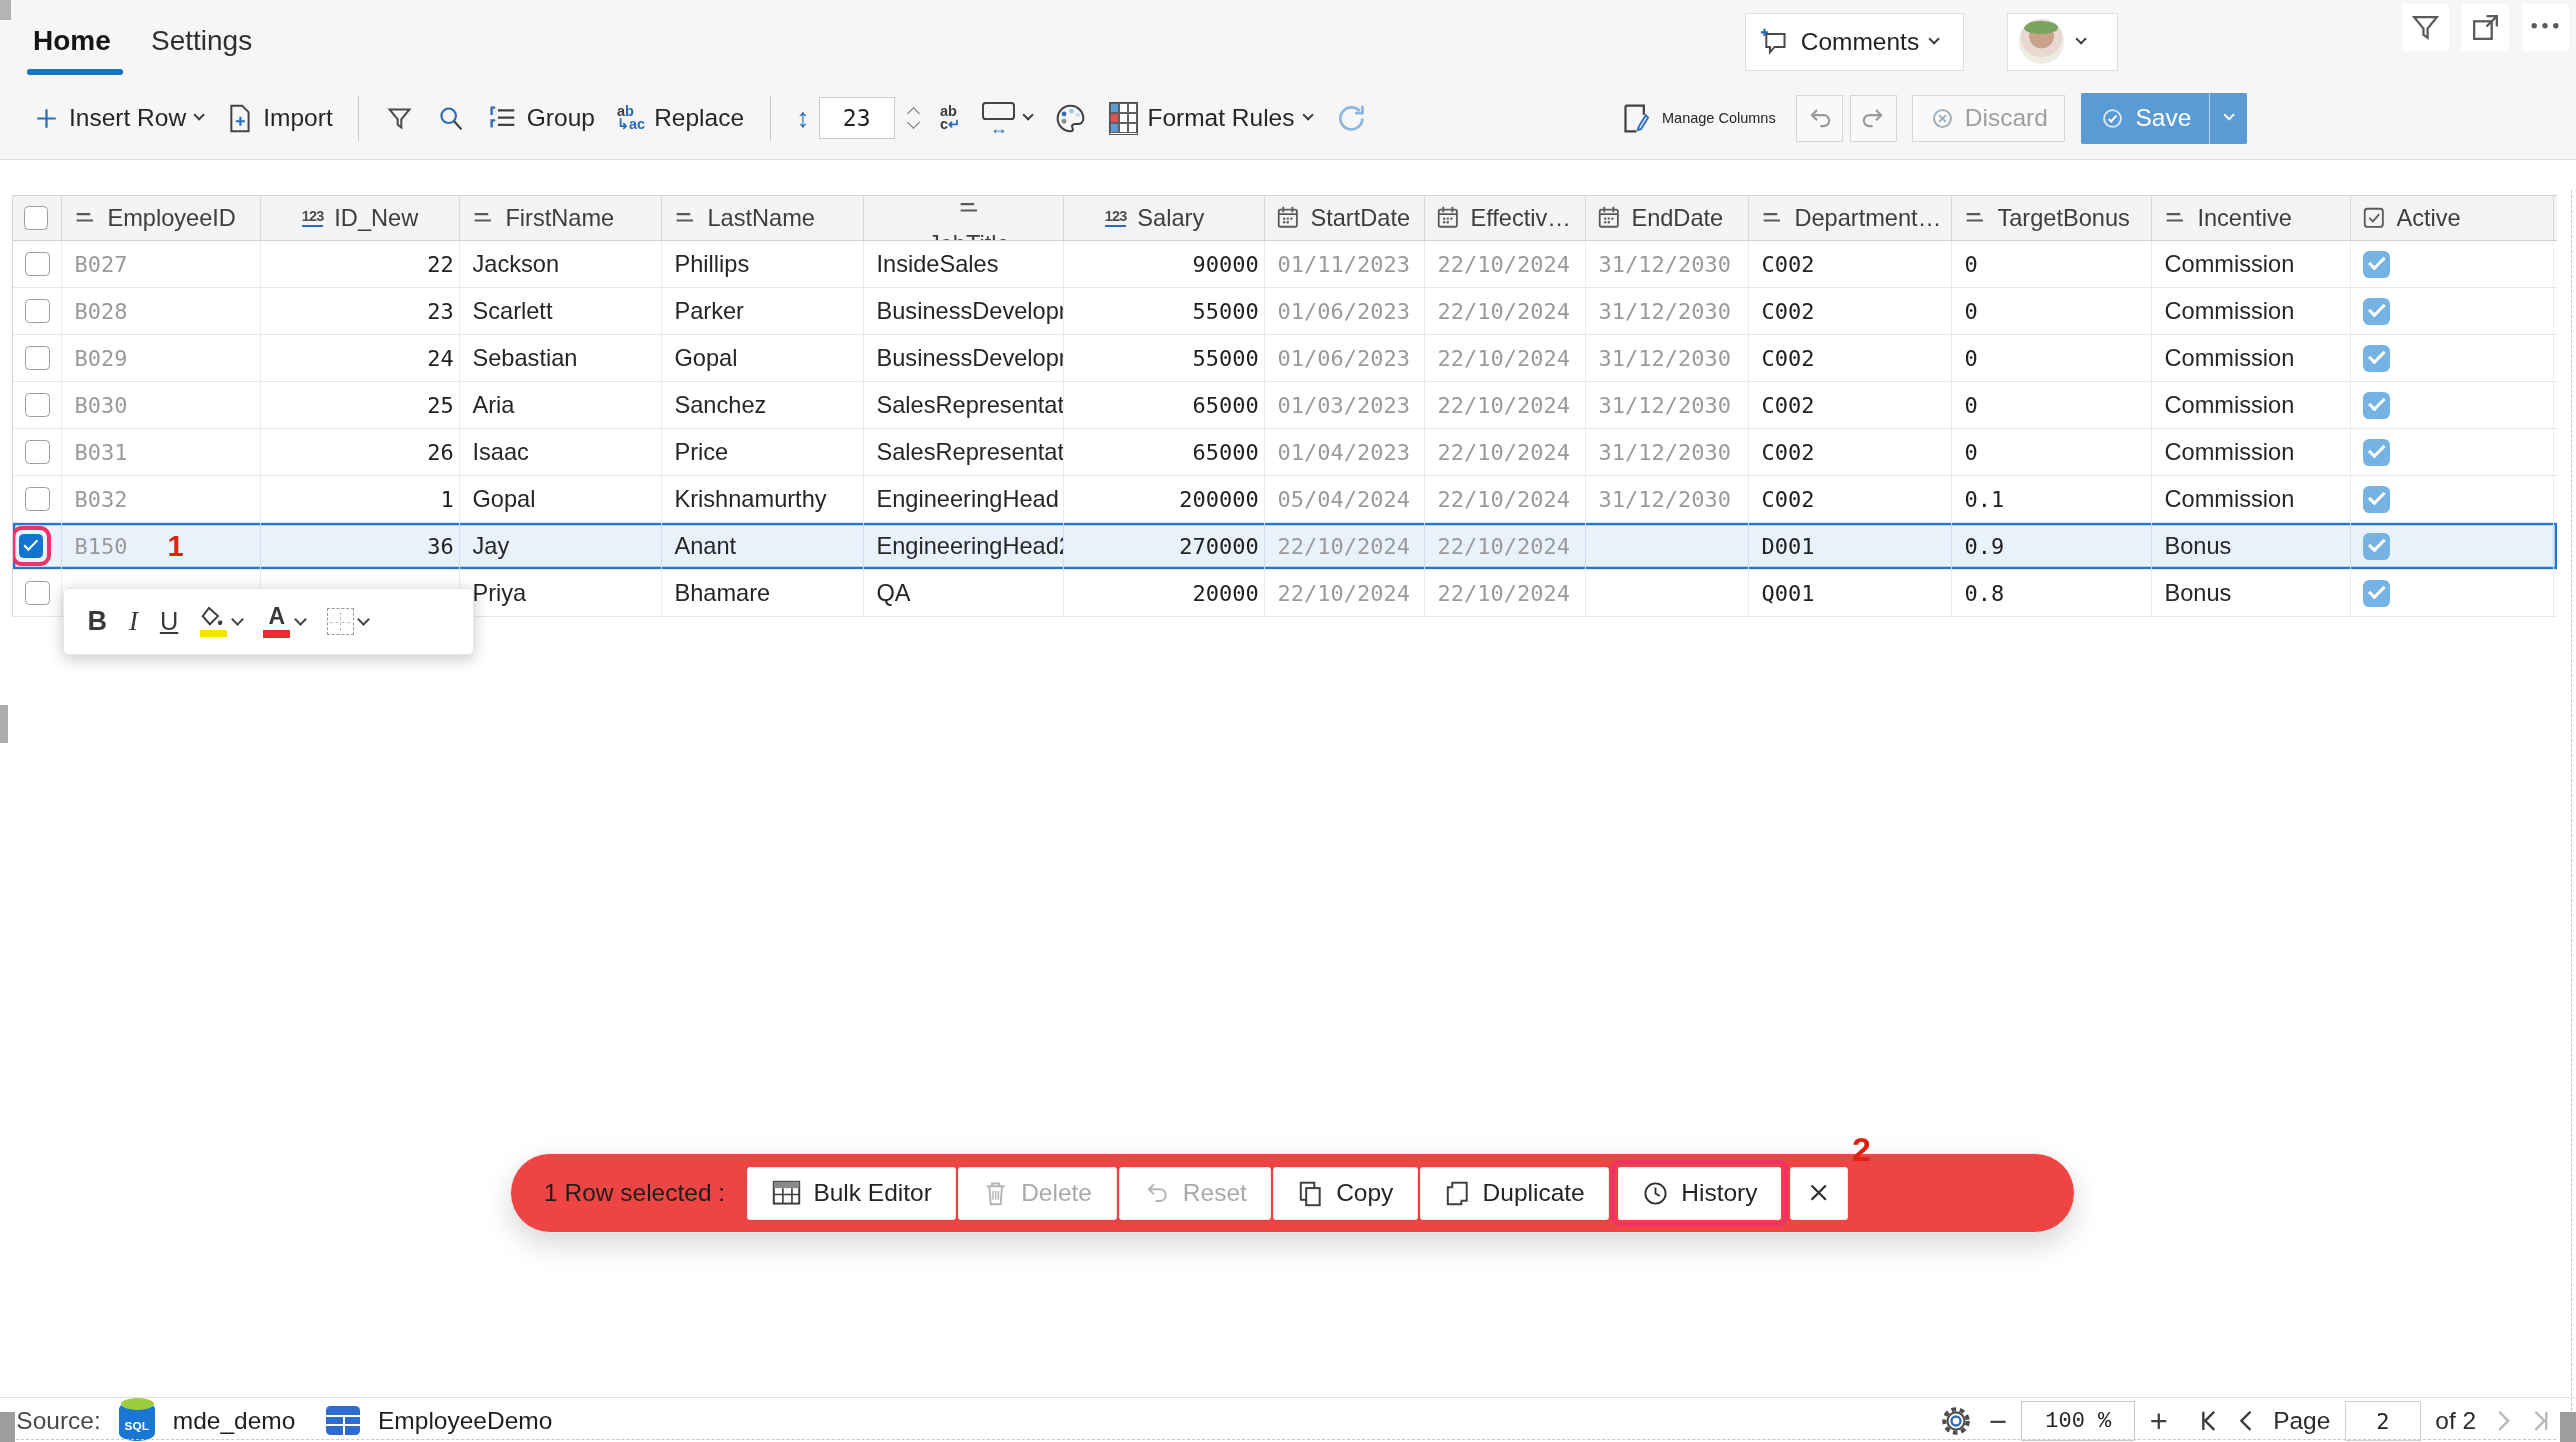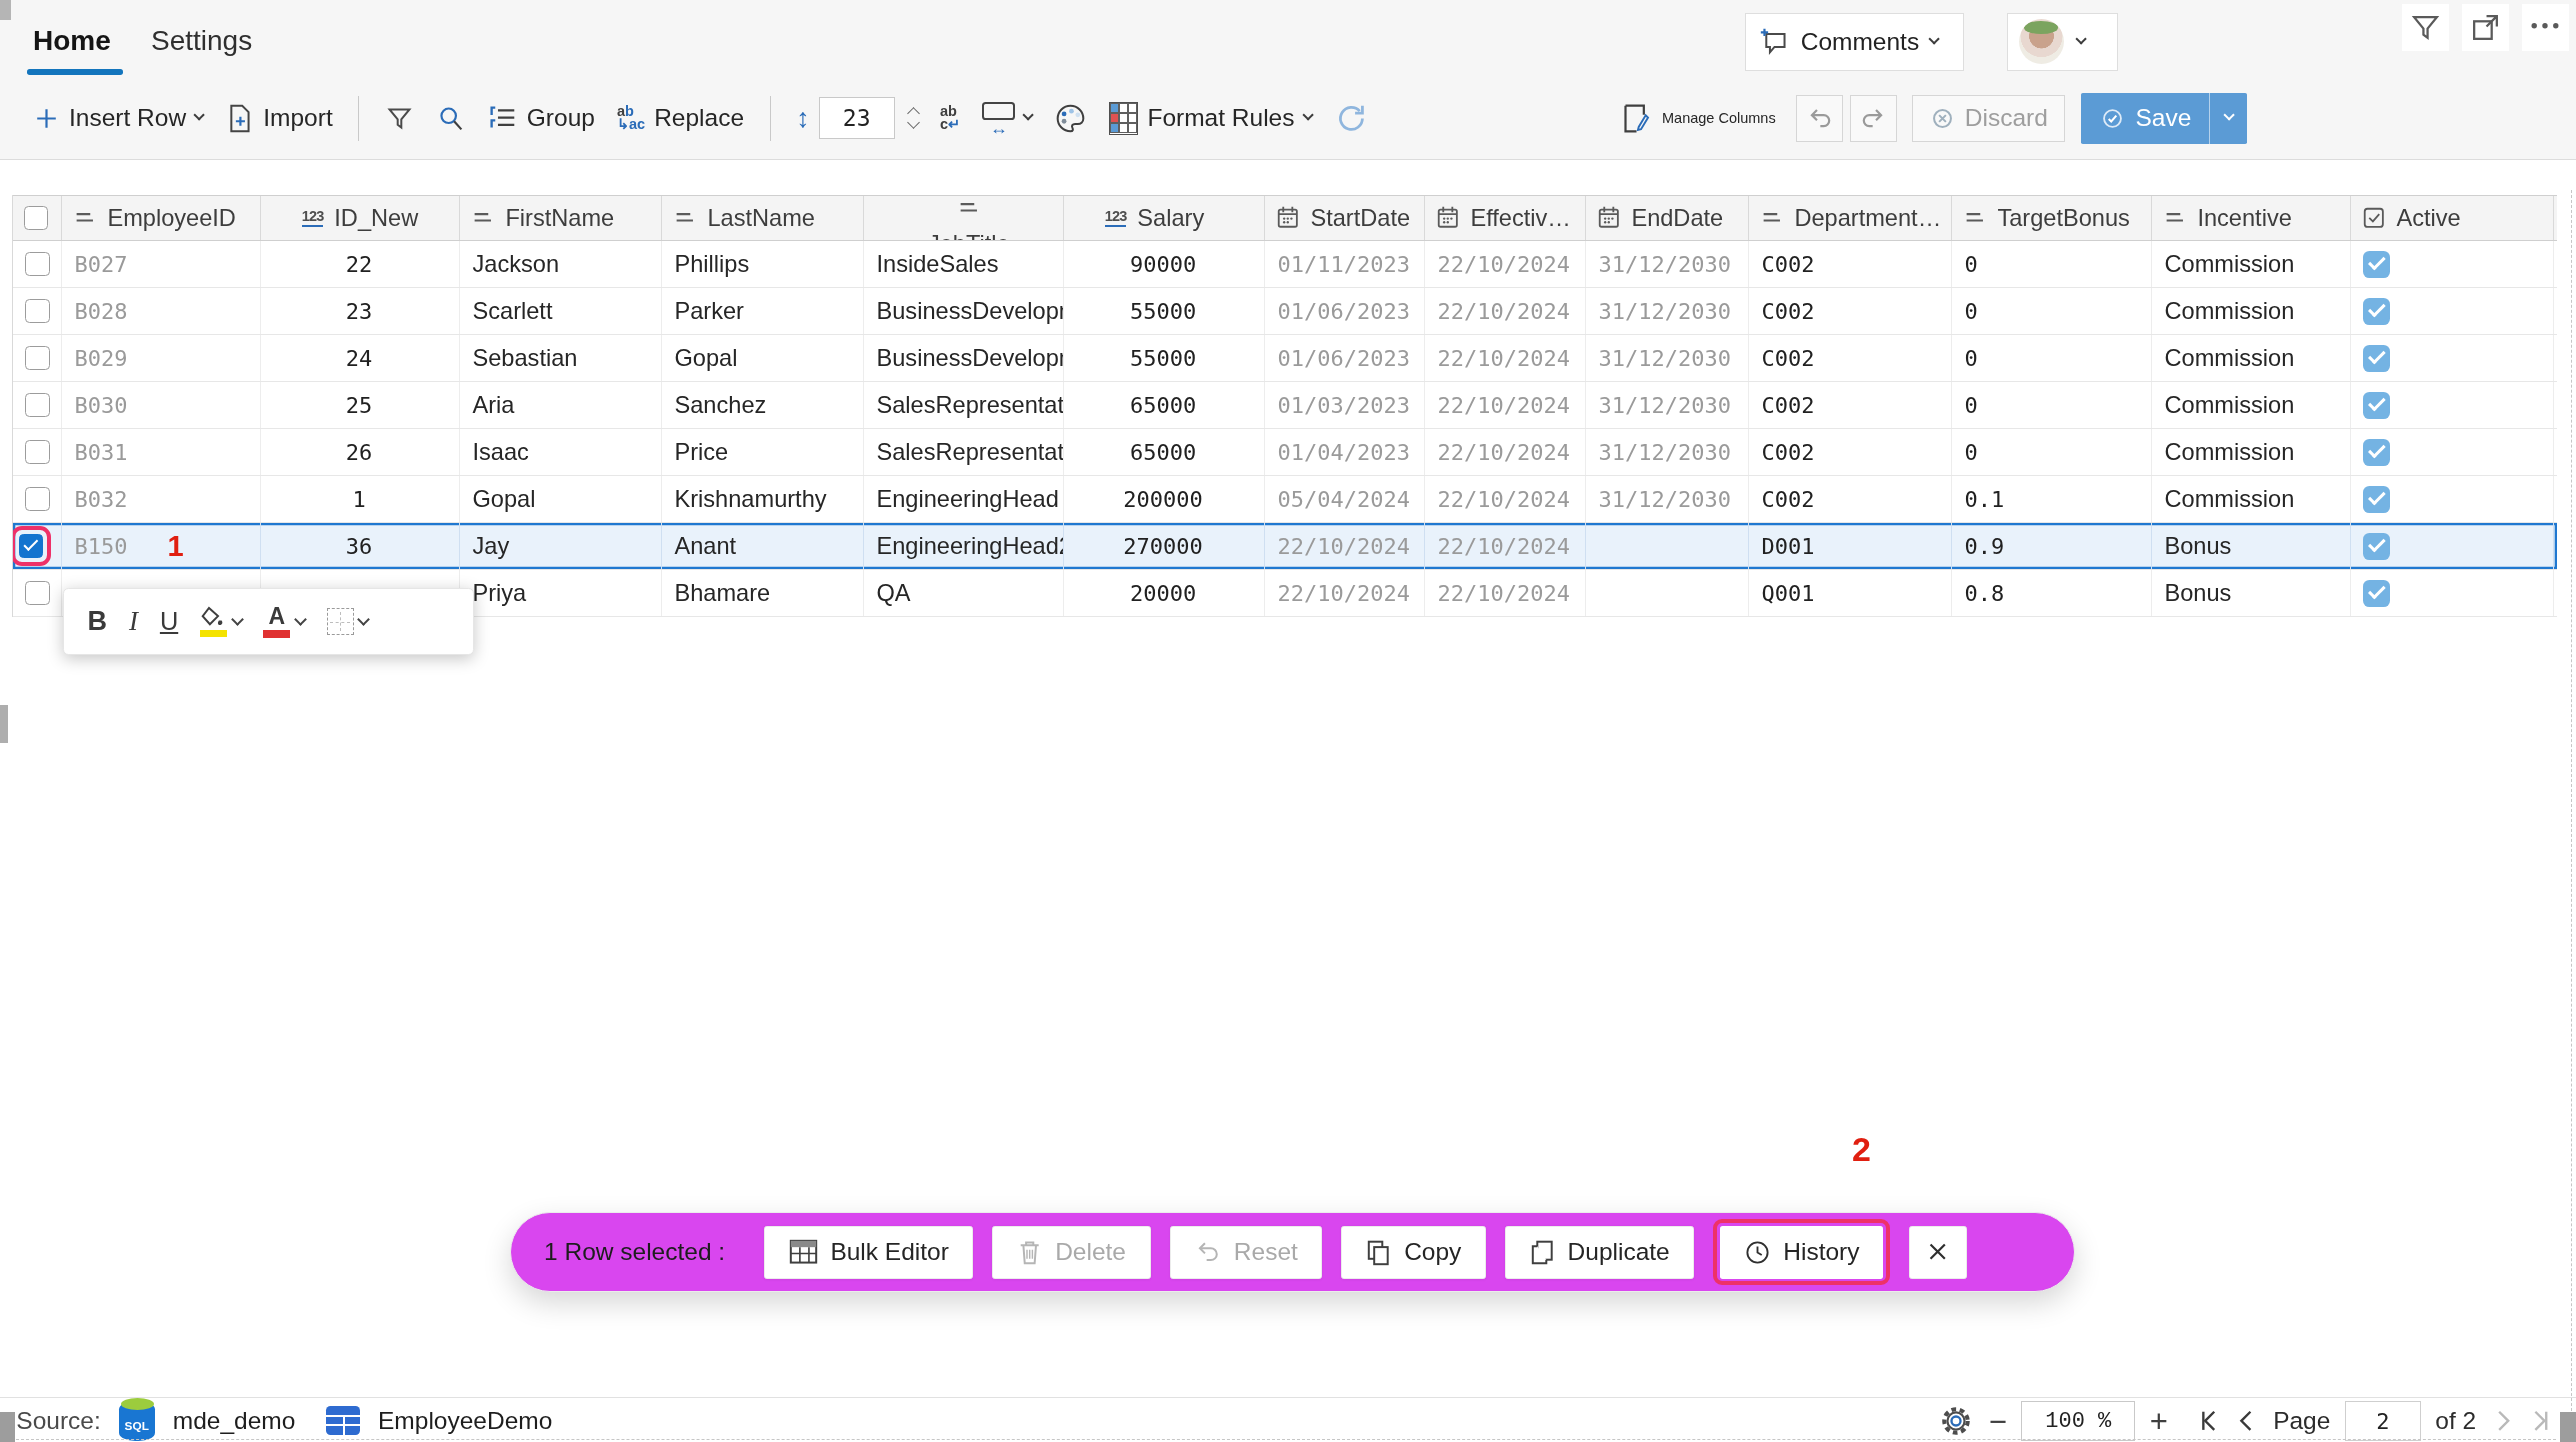--- a/index.html
+++ b/index.html
@@ -57,21 +57,21 @@
 
   
   .grid{position:absolute;left:11.8px;top:195px;width:2545px;border-left:0.9px solid #d9d9d9;}
   .grid-header{display:flex;height:46px;background:#f4f4f4;border-top:0.9px solid #cfcfcf;border-bottom:0.9px solid #cfcfcf;}
   .hcell{display:flex;align-items:center;gap:11px;padding-left:11px;border-right:0.9px solid #d9d9d9;font-size:23.6px;color:#3d3d3d;overflow:hidden;white-space:nowrap;flex:none;cursor:pointer;}
   .ico-123{font-size:14.5px;font-weight:700;color:#4f4f4f;border-bottom:2.7px solid var(--blue);line-height:1.05;letter-spacing:-0.9px;margin-left:30px;}
   .grid-row{display:flex;height:47px;border-bottom:0.9px solid #e7e7e7;background:#fff;}
   .grid-row.selected{background:var(--sel-bg);box-shadow:inset 0 0 0 2.3px var(--sel-border);}
   .cell{display:flex;align-items:center;padding-left:12.7px;border-right:0.9px solid #ededed;font-size:23.6px;color:#262626;overflow:hidden;white-space:nowrap;flex:none;}
   .grid-row.selected .cell{border-right-color:#cfdff1;}
-  .cell.right{justify-content:center;padding-right:5px;padding-left:3.6px;}
+  .cell.right{justify-content:flex-end;padding-right:5px;padding-left:3.6px;}
   .cell.mono{font-family:"DejaVu Sans Mono",monospace;font-size:22px;color:#212121;}
   .cell.muted{color:#9a9a9a;text-align:center;}
   .cb{width:24.5px;height:24.5px;border:1.8px solid #9c9c9c;border-radius:4.5px;background:#fff;flex:none;cursor:pointer;position:relative;}
   .cb.checked{background:var(--rowcheck-blue);border-color:var(--rowcheck-blue);}
   .cb.checked::after{content:"";position:absolute;left:4.5px;top:5.4px;width:11.8px;height:5.4px;border-left:2.7px solid #fff;border-bottom:2.7px solid #fff;transform:rotate(-45deg);}
   .active-cb{width:27px;height:27px;border-radius:6.3px;background:var(--check-blue);position:relative;flex:none;cursor:pointer;}
   .active-cb::after{content:"";position:absolute;left:5.4px;top:6.3px;width:12.7px;height:6.3px;border-left:3.2px solid #fff;border-bottom:3.2px solid #fff;transform:rotate(-45deg);}
   .red-ring{display:inline-flex;align-items:center;justify-content:center;border:4.5px solid var(--ann-pink);border-radius:11px;padding:3.6px;margin-left:-5.4px;background:transparent;}
   .ann-num{font-size:29px;font-weight:700;color:var(--ann-red);margin-left:40px;font-family:"Liberation Sans",sans-serif;}
 
@@ -85,21 +85,21 @@
   .fp-stack .bar{width:27px;height:7.3px;margin-top:1.8px;}
   .fp-stack .bar.yellow{background:#f4e300;}
   .fp-stack .bar.red{background:#e03131;}
   .fp-a{font-size:23px;font-weight:600;color:#3a3a3a;}
   .fp-border-ico{width:27px;height:27px;border:1.8px dashed #9a9a9a;position:relative;}
   .fp-border-ico::before{content:"";position:absolute;left:50%;top:2.7px;bottom:2.7px;border-left:1.8px dashed #bdbdbd;}
   .fp-border-ico::after{content:"";position:absolute;top:50%;left:2.7px;right:2.7px;border-top:1.8px dashed #bdbdbd;}
   .fp-chev{width:9px;height:9px;border-right:2.3px solid #444;border-bottom:2.3px solid #444;transform:rotate(45deg);margin-top:-3.6px;}
 
   
-  .selection-bar{position:absolute;left:510px;top:1212px;width:1565px;height:80px;background:#d946ef;border:0.9px solid #ececec;border-radius:40px;box-shadow:0 11px 29px rgba(0,0,0,.16);display:flex;align-items:center;gap:19px;padding-left:33px;z-index:6;}
+  .selection-bar{position:absolute;left:510px;top:1153px;width:1565px;height:80px;background:#ef4444;border:0.9px solid #ececec;border-radius:40px;box-shadow:0 11px 29px rgba(0,0,0,.16);display:flex;align-items:center;gap:2px;padding-left:33px;z-index:6;}
   .sel-label{font-size:24.5px;color:#1d1d1d;margin-right:20px;white-space:nowrap;}
   .sb-btn{height:53px;background:#fff;border:0.9px solid #ececec;box-shadow:0 0.9px 2.7px rgba(0,0,0,.06);display:flex;align-items:center;gap:12.7px;padding:0 23.6px;font-size:24.5px;color:#252525;border-radius:2.7px;cursor:pointer;white-space:nowrap;font-family:"Liberation Sans",sans-serif;}
   .sb-btn.disabled{color:#a9a9a9;cursor:default;}
   .history-ring{display:inline-flex;border:4.5px solid var(--ann-pink);border-radius:9px;padding:2.7px;}
   .sb-close{width:58px;height:53px;background:#fff;border:0.9px solid #ececec;display:flex;align-items:center;justify-content:center;border-radius:2.7px;cursor:pointer;}
   .ann-2{position:absolute;left:1852px;top:1130px;font-size:34px;font-weight:700;color:var(--ann-red);z-index:7;}
 
   
   .statusbar{position:absolute;left:0;bottom:0;width:100%;height:46px;background:#fff;border-top:0.9px solid #e1e1e1;display:flex;align-items:center;}
   .sb-left{display:flex;align-items:center;gap:18px;padding-left:16.3px;font-size:24.5px;}

